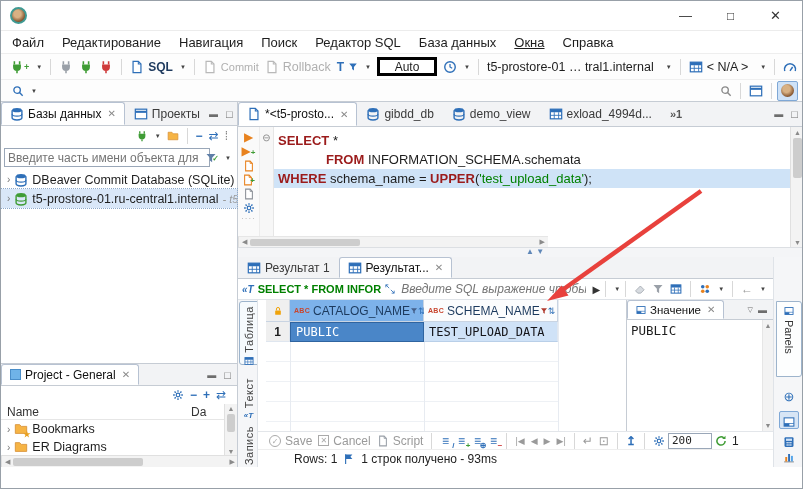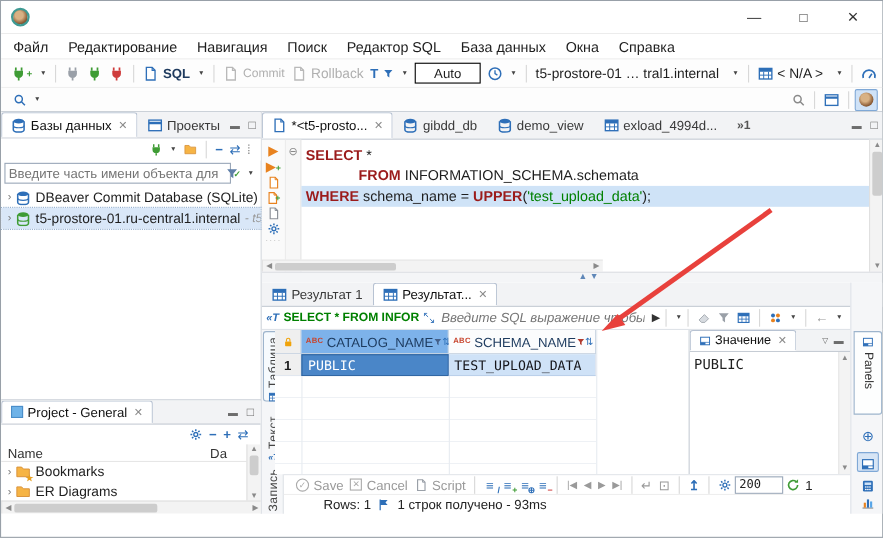--- a/index.html
+++ b/index.html
@@ -166,21 +166,21 @@
     </span>
   </div>
 
   <div class="abs row" style="left:0;top:30px;width:803px;height:22px;background:#fff;padding-left:2px;">
     <span class="tbtn" style="padding:0 9px;font-size:13px;">Файл</span>
     <span class="tbtn" style="padding:0 9px;font-size:13px;">Редактирование</span>
     <span class="tbtn" style="padding:0 9px;font-size:13px;">Навигация</span>
     <span class="tbtn" style="padding:0 9px;font-size:13px;">Поиск</span>
     <span class="tbtn" style="padding:0 9px;font-size:13px;">Редактор SQL</span>
     <span class="tbtn" style="padding:0 9px;font-size:13px;">База данных</span>
-    <span class="tbtn" style="padding:0 9px;font-size:13px;">Окна</span>
+    <span class="tbtn" style="padding:0 9px;font-size:13px;text-decoration:underline;">Окна</span>
     <span class="tbtn" style="padding:0 9px;font-size:13px;">Справка</span>
   </div>
 
   <div class="abs row" style="left:0;top:52px;width:803px;height:26px;background:#fdfdfd;border-top:1px solid #eee;padding-left:6px;">
     <span class="tbtn">
         <svg class="ic green">
           <use href="#s-plug"></use>
         </svg>
         <b class="green" style="font-size:9px;margin-left:-4px;">+</b>
         <span class="dd">▼</span>
@@ -222,21 +222,21 @@
         </svg>
         <span style="font-size:12.5px;">Rollback</span>
       </span>
     <span class="tbtn">
         <b class="blue" style="font-size:12px;">T</b>
         <svg class="ic10 blue ic">
           <use href="#s-funnel"></use>
         </svg>
         <span class="dd">▼</span>
       </span>
-    <span class="tbtn" style="border:1px solid #000000;background:#fff;width:60px;height:19px;justify-content:center;margin:4px 3px;">
+    <span class="tbtn" style="border:3px solid #000000;background:#fff;width:60px;height:19px;justify-content:center;margin:4px 3px;">
         <span style="font-size:12px;">Auto</span>
       </span>
     <span class="tbtn">
         <svg class="ic blue">
           <use href="#s-clock"></use>
         </svg>
         <span class="dd">▼</span>
       </span>
     <span class="sep"></span>
     <span class="tbtn">
@@ -542,21 +542,21 @@
         </div>
       <div class="vtab" style="top:74px;height:44px;">
           <span class="vtext">Текст</span>
           <b class="blue" style="font-size:8px;font-style:italic;">«T</b>
         </div>
       <div class="vtab" style="top:122px;height:60px;">
           <span class="vtext">Запись</span>
         </div>
     </div>
 
-    <div class="abs" style="left:12px;top:43px;width:368px;height:131px;background:#fff;">
+    <div class="abs" style="left:28px;top:43px;width:368px;height:131px;background:#fff;">
       <div class="row" style="height:22px;">
         <span class="hdrcell" style="width:24px;background:#efefef;justify-content:center;">
             <svg class="ic10 ic">
               <use href="#s-lock"></use>
             </svg>
           </span>
         <span class="hdrcell" style="width:134px;background:#7db2ea;">
             <span class="abc">ABC</span>
             <span>CATALOG_NAME</span>
             <span class="sorti"><svg class="ic" style="width:8px;height:8px;color:#44608a;">

